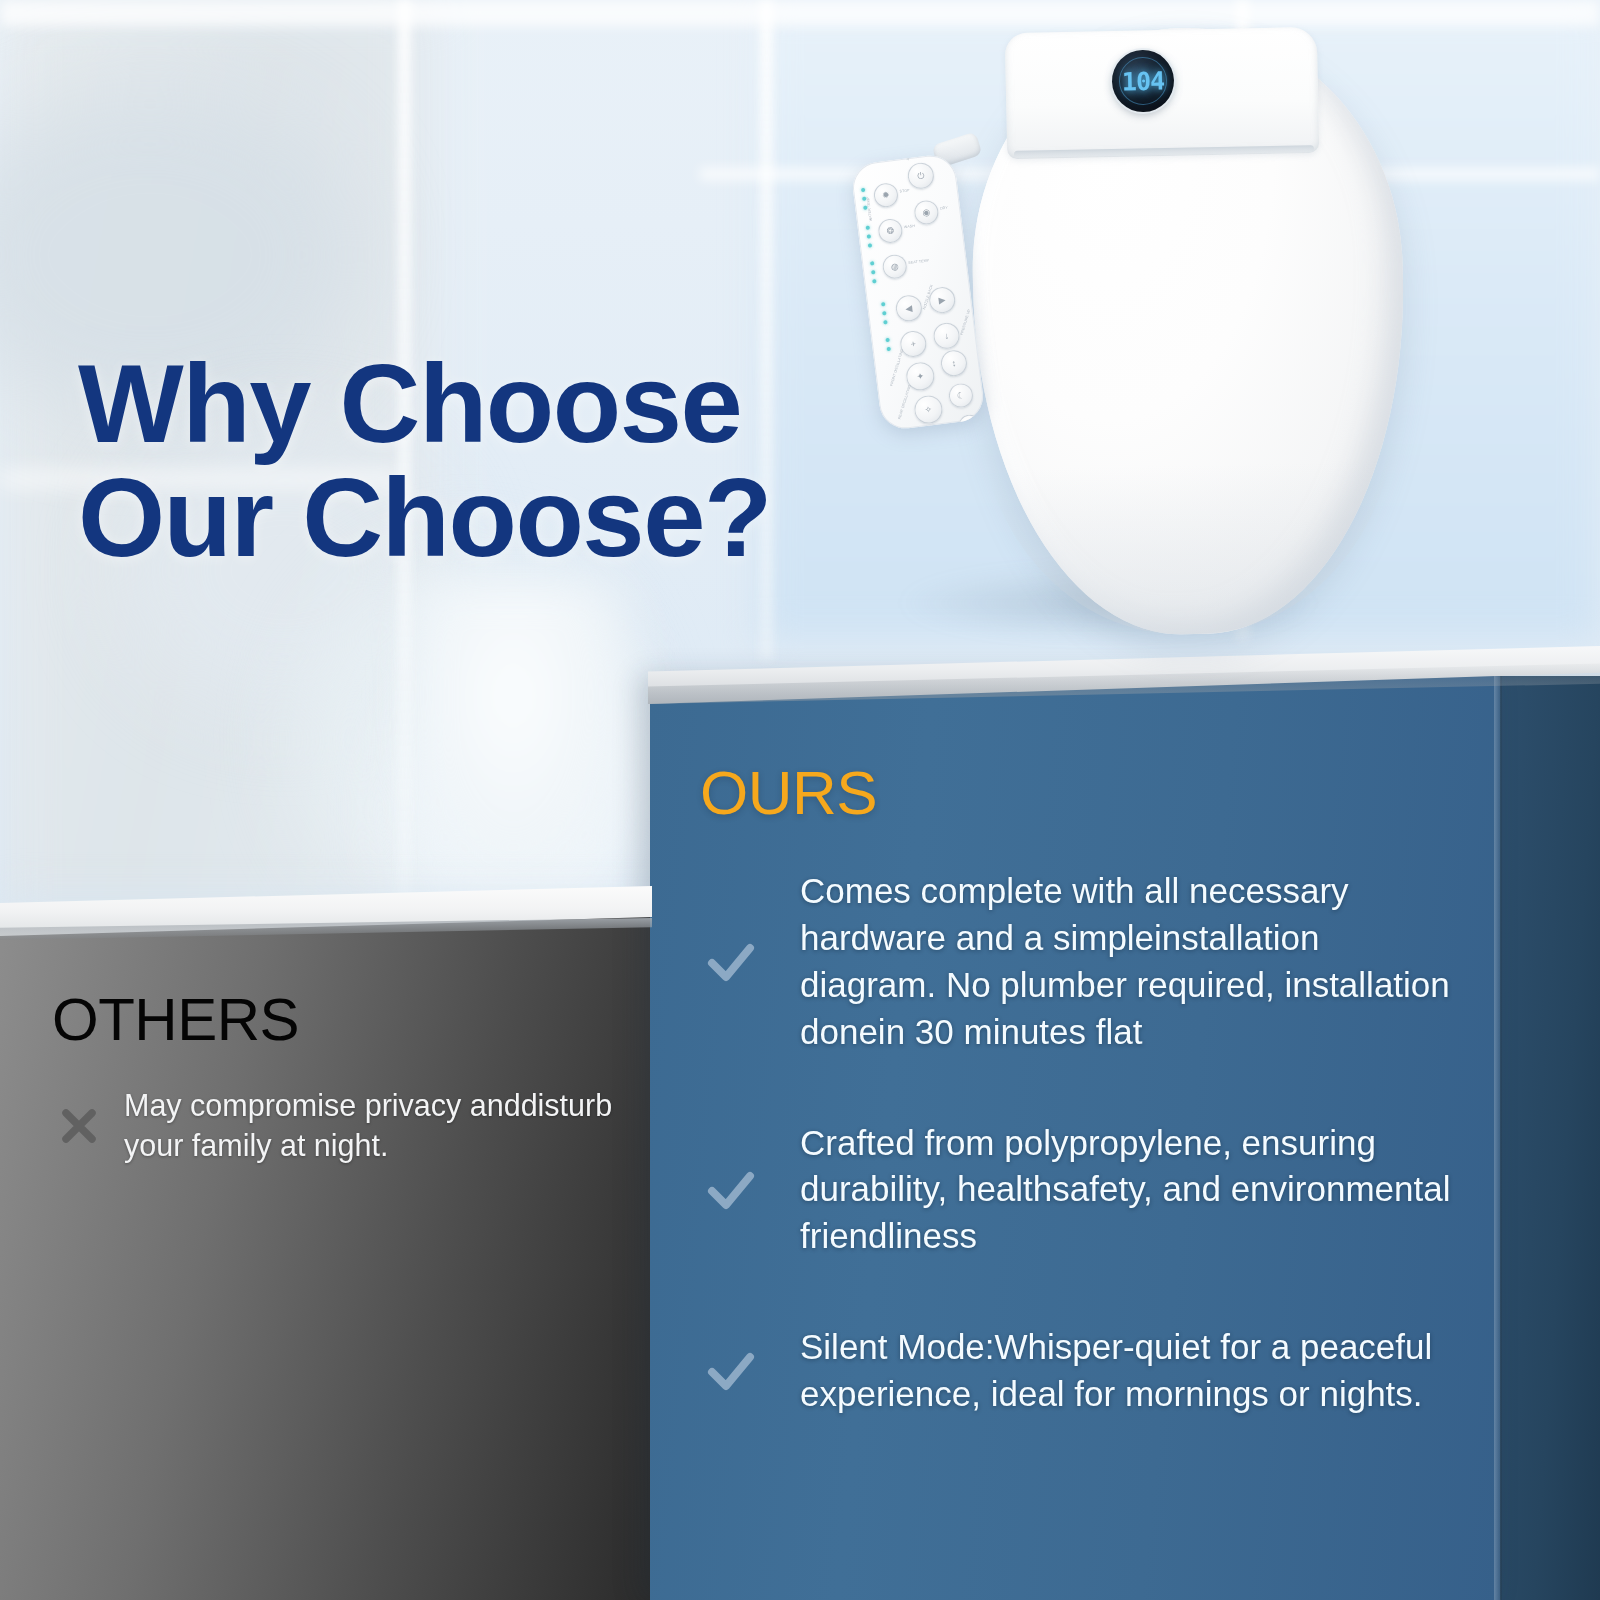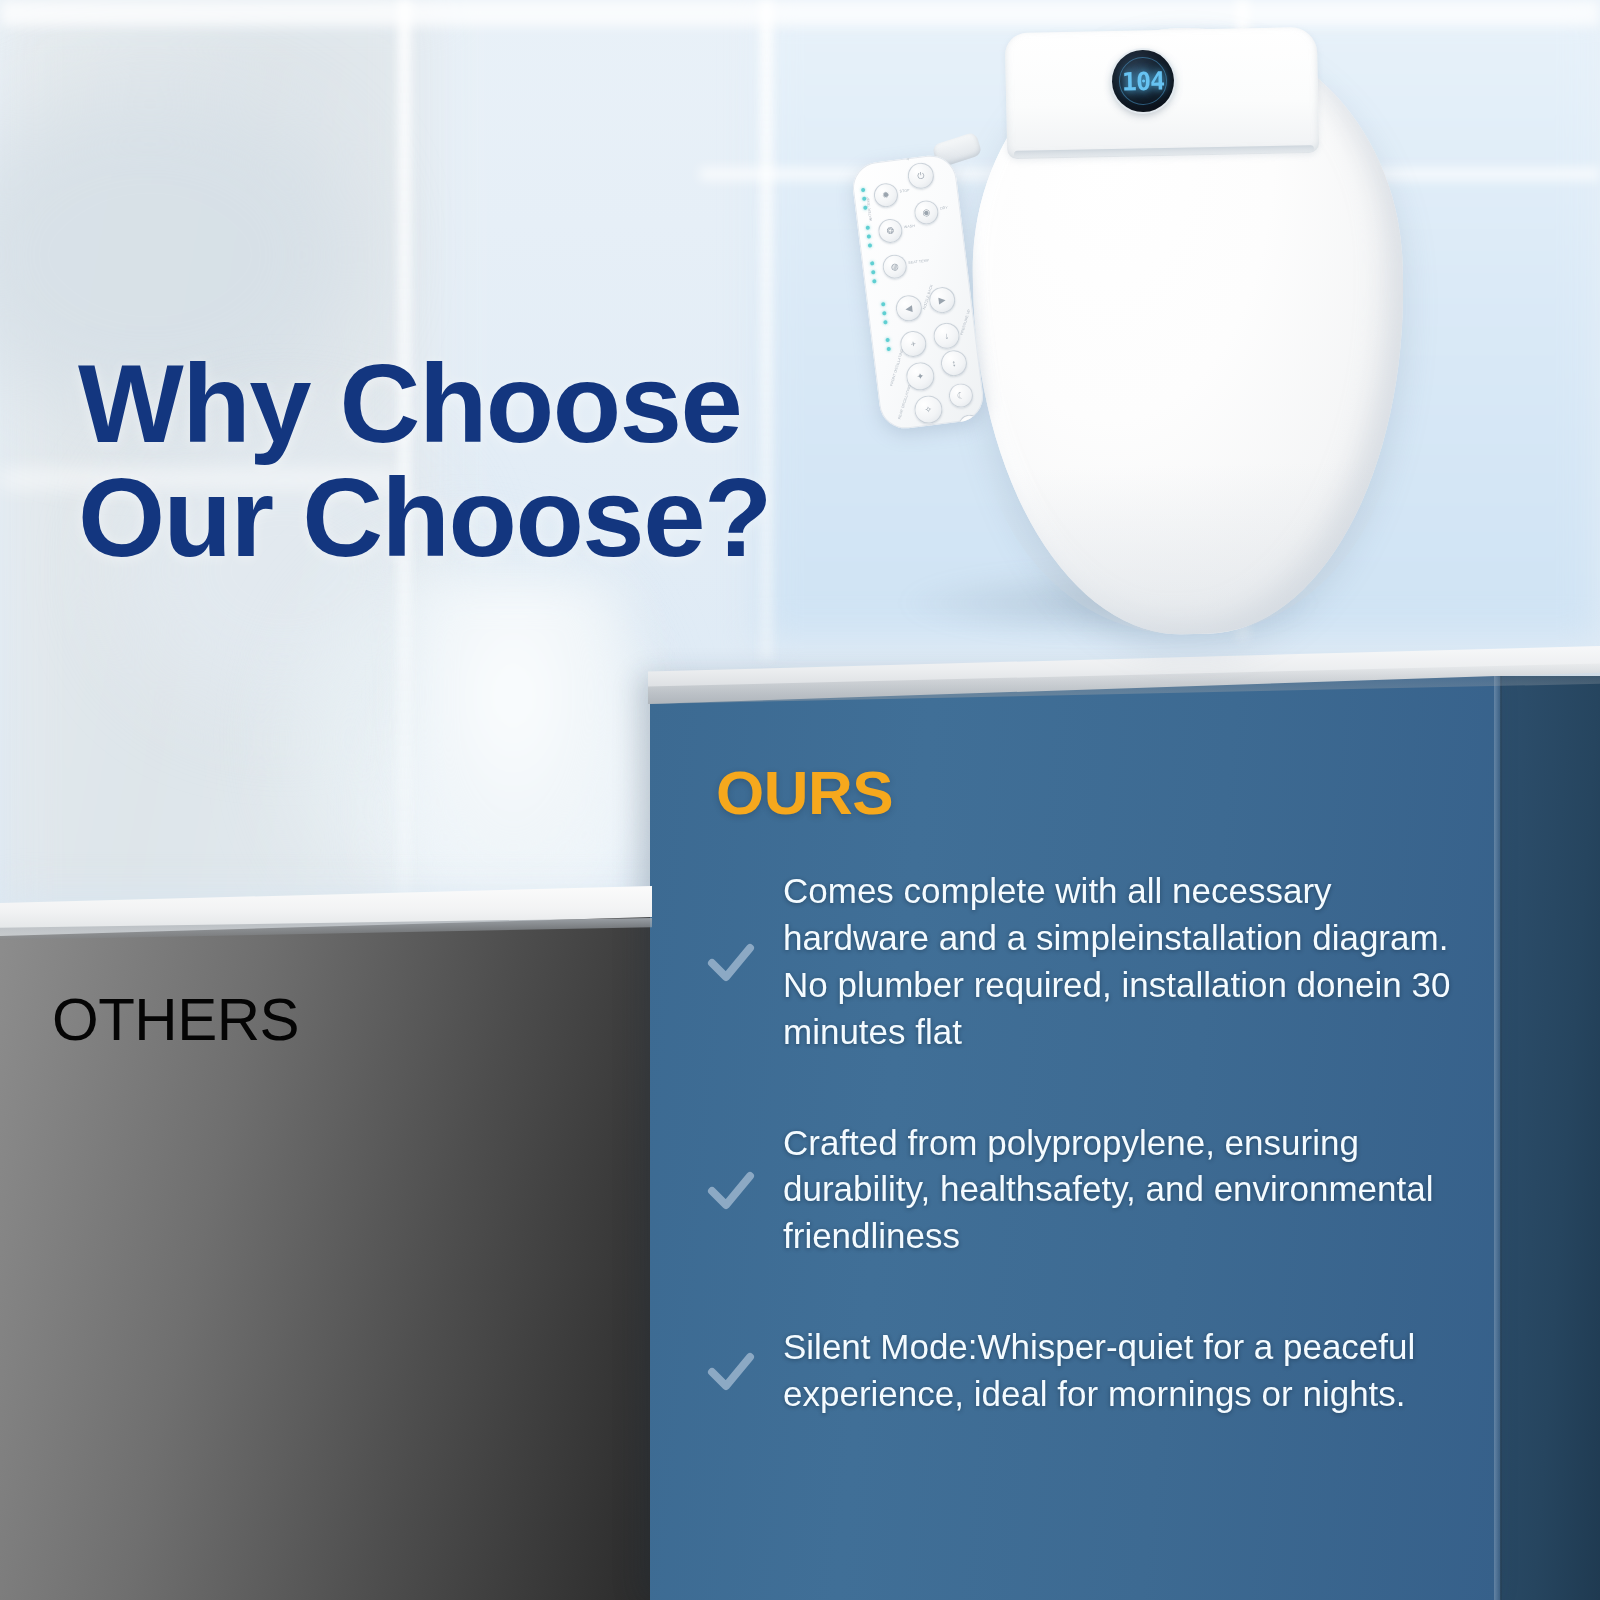--- a/index.html
+++ b/index.html
@@ -139,26 +139,26 @@
   .ped-right-edge{position:absolute;left:1494px;top:676px;width:8px;height:924px;z-index:6;
     background:linear-gradient(90deg,rgba(255,255,255,.22),rgba(0,0,0,.12));}
 
   
   .col{position:absolute;z-index:10;}
   .col-others{left:52px;top:990px;width:600px;}
   .col-ours{left:700px;top:762px;width:760px;}
 
   .h-others{font-size:60px;font-weight:400;color:#050505;letter-spacing:-.5px;
     margin:0 0 36px 0;line-height:1;}
-  .h-ours{font-size:62px;font-weight:700;color:#f6a81d;letter-spacing:-.5px;
-    margin:0 0 44px 16px;line-height:1;
+  .h-ours{font-size:62px;font-weight:400;color:#f6a81d;letter-spacing:-.5px;
+    margin:0 0 44px 0;line-height:1;
     text-shadow:0 2px 6px rgba(20,40,60,.25);}
 
   .item{display:flex;align-items:center;gap:18px;margin-bottom:34px;}
-  .item-ours{gap:21px;margin-bottom:64px;}
+  .item-ours{gap:38px;margin-bottom:64px;}
 
   .mark{flex:0 0 auto;width:54px;height:54px;position:relative;}
   .mark svg{display:block;width:100%;height:100%;}
 
   .txt-others{font-size:30.5px;line-height:1.30;color:#f3f4f5;font-weight:400;
     text-shadow:0 1px 3px rgba(0,0,0,.35);}
   .txt-ours{font-size:35px;line-height:1.34;color:#f4fbff;font-weight:400;
     text-shadow:0 1px 4px rgba(10,30,50,.45);}
 </style>
 </head>
@@ -290,20 +290,28 @@
           <i>■</i>
         </span>
     </div>
   </div>
 
   <div class="col col-others">
     <h2 class="h-others">OTHERS</h2>
 
 
 
+    <div class="item">
+      <span class="mark">
+        <svg viewBox="0 0 54 54" aria-hidden="true">
+          <path d="M14 14 L40 40 M40 14 L14 40" stroke="#5c5c5c" stroke-width="7.5" stroke-linecap="round" fill="none" opacity="0.85"></path>
+        </svg>
+      </span>
+      <span class="txt-others">May compromise privacy anddisturb your family at night.</span>
+    </div>
   </div>
 
   <div class="col col-ours">
     <h2 class="h-ours">OURS</h2>
 
     <div class="item item-ours">
       <span class="mark" style="width:62px;height:62px">
         <svg viewBox="0 0 62 62" aria-hidden="true">
           <path d="M12 32 L26 46 L50 17" stroke="#8ca9c4" stroke-width="8" stroke-linecap="round" stroke-linejoin="round" fill="none"></path>
         </svg>

